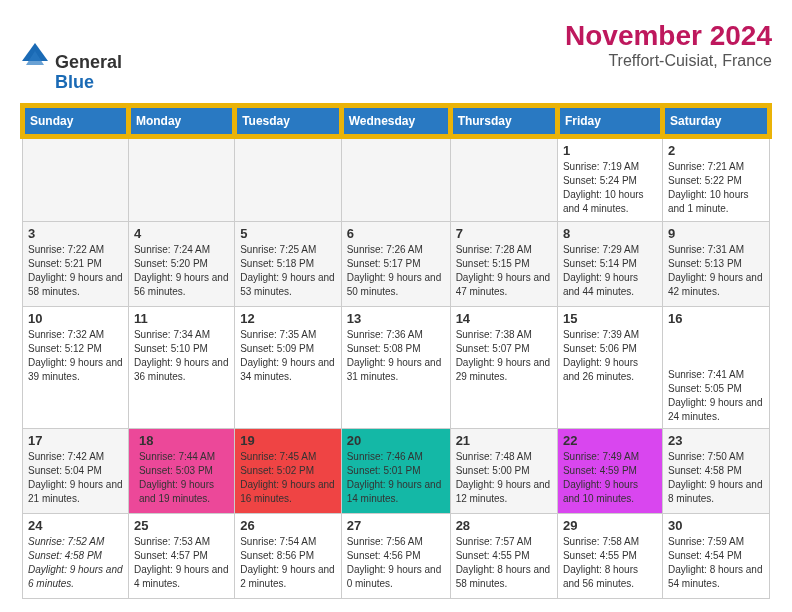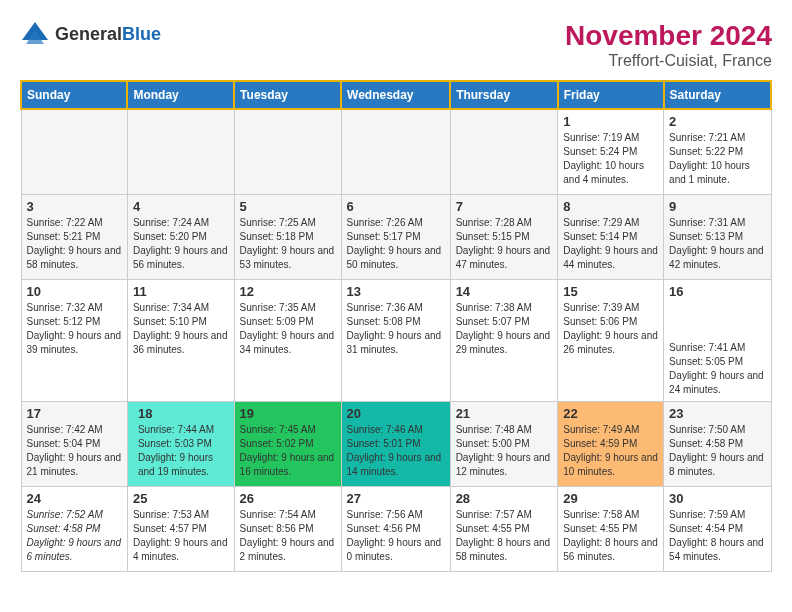--- a/index.html
+++ b/index.html
@@ -15,22 +15,23 @@
       justify-content: space-between;
       align-items: flex-start;
       margin-bottom: 10px;
     }
     .logo {
       display: flex;
       align-items: center;
     }
     .logo-text {
       display: flex;
-      flex-direction: row;
+      flex-direction: column;
       line-height: 1.1;
+      margin-top: 33px;
     }
     .logo-general {
       font-size: 18px;
       font-weight: bold;
       color: #333;
     }
     .logo-blue {
       font-size: 18px;
       font-weight: bold;
       color: #1a6ab5;
@@ -57,21 +58,21 @@
       border-collapse: collapse;
       font-size: 11px;
     }
     th {
       background: #2979c2;
       color: #fff;
       text-align: left;
       padding: 6px 5px;
       font-size: 12px;
       font-weight: bold;
-      border: 2px solid #eab308;
+      border: 5px solid #eab308;
     }
     td {
       border: 1px solid #ccc;
       vertical-align: top;
       padding: 4px 5px;
       width: 113px;
       height: 85px;
       background: #fff;
     }
     td.empty {
@@ -233,45 +234,45 @@
 Daylight: 9 hours and 24 minutes.</div>
         </td>
       </tr>
       <tr>
         <td style="background: rgb(245, 245, 245);">
           <span class="day-num">17</span>
           <div class="day-info" style="white-space: pre-line;">Sunrise: 7:42 AM
 Sunset: 5:04 PM
 Daylight: 9 hours and 21 minutes.</div>
         </td>
-        <td style="background: #5eead4; padding-left: 10px;">
+        <td style="background: #ec4899; padding-left: 10px;">
           <span class="day-num">18</span>
           <div class="day-info" style="white-space: pre-line;">Sunrise: 7:44 AM
 Sunset: 5:03 PM
 Daylight: 9 hours and 19 minutes.</div>
         </td>
-        <td style="background: #22c55e;">
+        <td style="background: #ef4444;">
           <span class="day-num">19</span>
           <div class="day-info" style="white-space: pre-line;">Sunrise: 7:45 AM
 Sunset: 5:02 PM
 Daylight: 9 hours and 16 minutes.</div>
         </td>
         <td style="background: #14b8a6;">
           <span class="day-num">20</span>
           <div class="day-info" style="white-space: pre-line;">Sunrise: 7:46 AM
 Sunset: 5:01 PM
 Daylight: 9 hours and 14 minutes.</div>
         </td>
         <td style="background: rgb(245, 245, 245);">
           <span class="day-num">21</span>
           <div class="day-info" style="white-space: pre-line;">Sunrise: 7:48 AM
 Sunset: 5:00 PM
 Daylight: 9 hours and 12 minutes.</div>
         </td>
-        <td style="background: #fdba74;">
+        <td style="background: #d946ef;">
           <span class="day-num">22</span>
           <div class="day-info" style="white-space: pre-line;">Sunrise: 7:49 AM
 Sunset: 4:59 PM
 Daylight: 9 hours and 10 minutes.</div>
         </td>
         <td style="background: rgb(245, 245, 245);">
           <span class="day-num">23</span>
           <div class="day-info" style="white-space: pre-line;">Sunrise: 7:50 AM
 Sunset: 4:58 PM
 Daylight: 9 hours and 8 minutes.</div>

